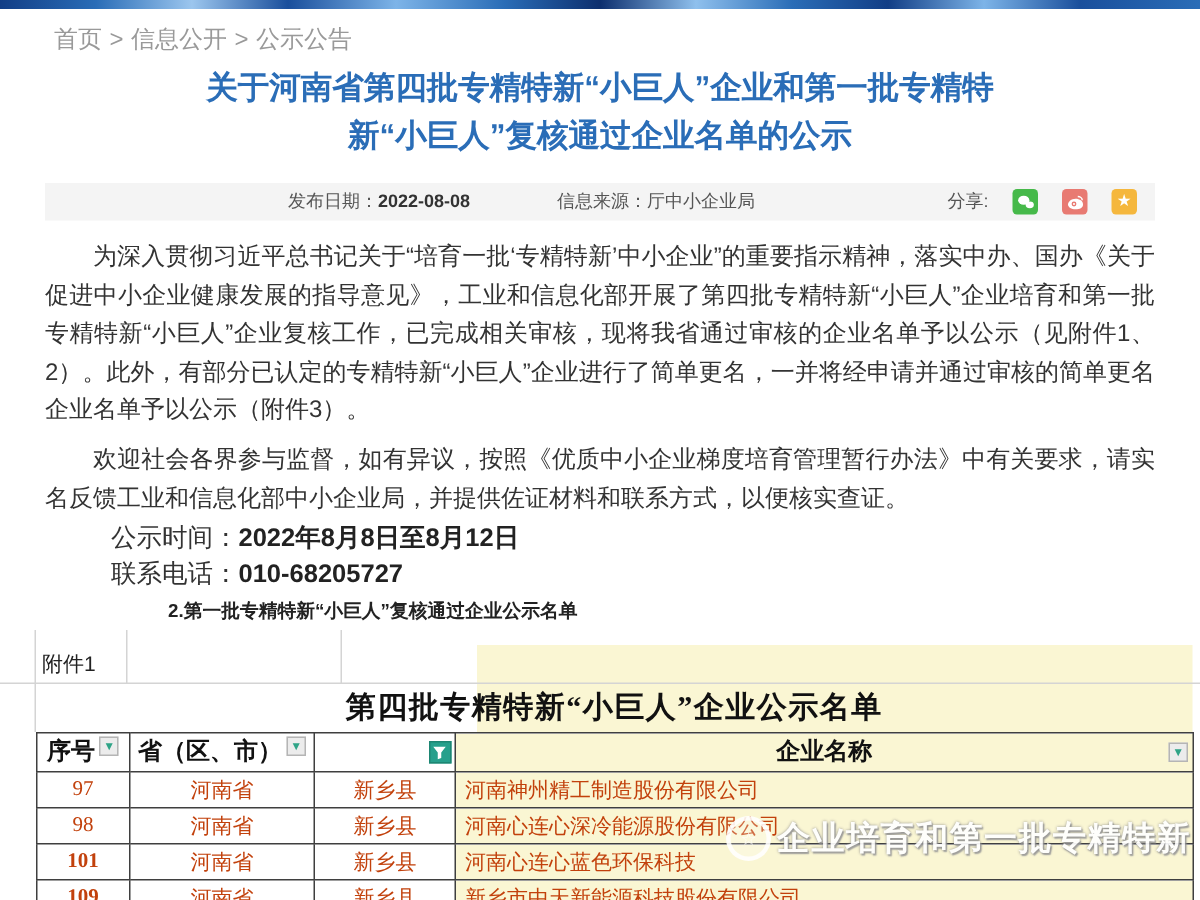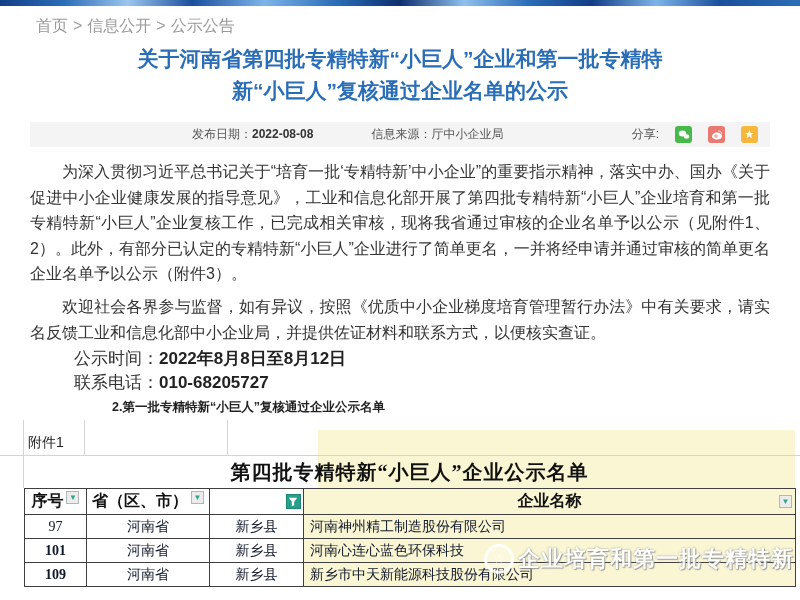--- a/index.html
+++ b/index.html
@@ -55,21 +55,21 @@
   .rowB { position:absolute; left:24px; top:36px; height:32px; width:771px;
     text-align:center; }
   .sheet-title { font-size:20px; font-weight:bold; color:#111; line-height:32px;
     letter-spacing:1px;text-align:center; }
 
   .xl-table { position:absolute; left:24px; top:68px; width:772px;
     border-collapse:collapse; table-layout:fixed; }
   .xl-table td { border:1px solid #3f3f3f; overflow:hidden; white-space:nowrap; }
   .xl-table .hrow td { height:26px; font-size:16px; font-weight:bold; color:#111;
     text-align:center; vertical-align:middle; }
-  .xl-table .drow td { height:24px; font-size:14px; color:#0f172a;
+  .xl-table .drow td { height:24px; font-size:14px; color:#c2410c;
     text-align:center; vertical-align:middle;margin-left:36px; }
   td.c-no  { width:60px; }
   td.c-pr  { width:120px; }
   td.c-ct  { width:91px; }
   td.c-co  { width:478px; background:#faf6d3; }
   .drow td.c-co { text-align:left; padding-left:6px; }
   .drow.bold-no td.c-no { font-weight:bold; }
 
   .hcell { display:flex; align-items:flex-start; justify-content:center; gap:3px; }
   .dd-btn { width:13px; height:13px; background:#ececec; border:1px solid #b5b5b5;
@@ -194,20 +194,26 @@
               <span class="dd-btn">▼</span>
             </span>
       </td>
     </tr>
     <tr class="drow">
       <td class="c-no">97</td>
       <td class="c-pr">河南省</td>
       <td class="c-ct">新乡县</td>
       <td class="c-co">河南神州精工制造股份有限公司</td>
     </tr>
+    <tr class="drow">
+      <td class="c-no">98</td>
+      <td class="c-pr">河南省</td>
+      <td class="c-ct">新乡县</td>
+      <td class="c-co">河南心连心深冷能源股份有限公司</td>
+    </tr>
     <tr class="drow bold-no">
       <td class="c-no">101</td>
       <td class="c-pr">河南省</td>
       <td class="c-ct">新乡县</td>
       <td class="c-co">河南心连心蓝色环保科技</td>
     </tr>
     <tr class="drow bold-no">
       <td class="c-no">109</td>
       <td class="c-pr">河南省</td>
       <td class="c-ct">新乡县</td>

